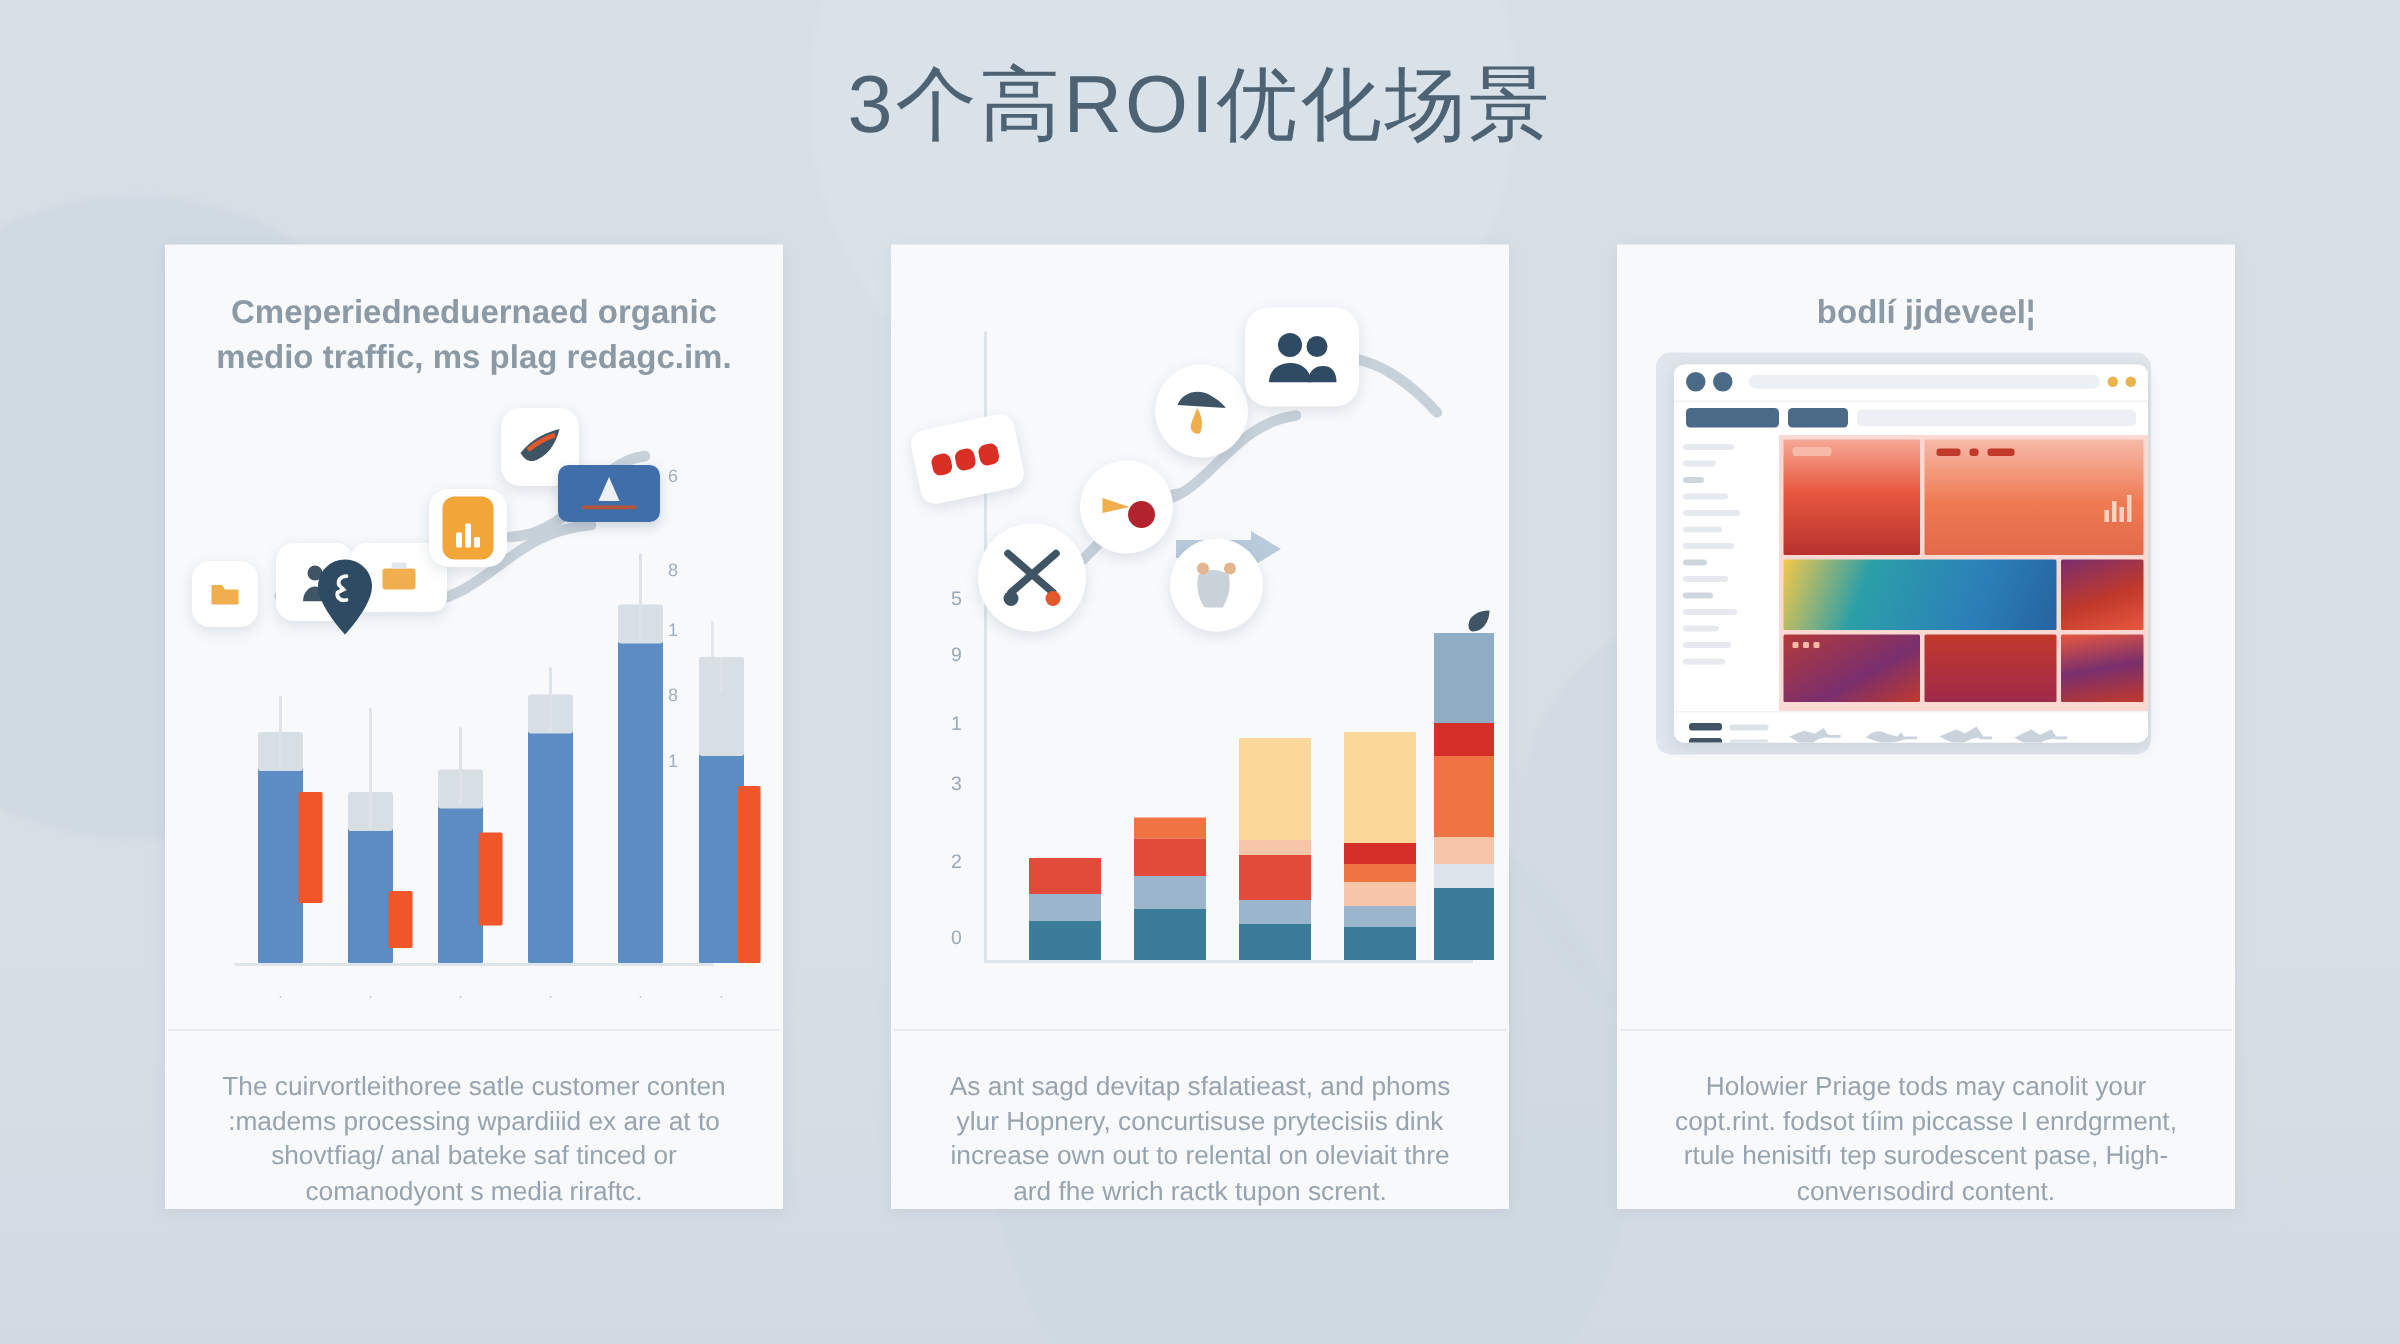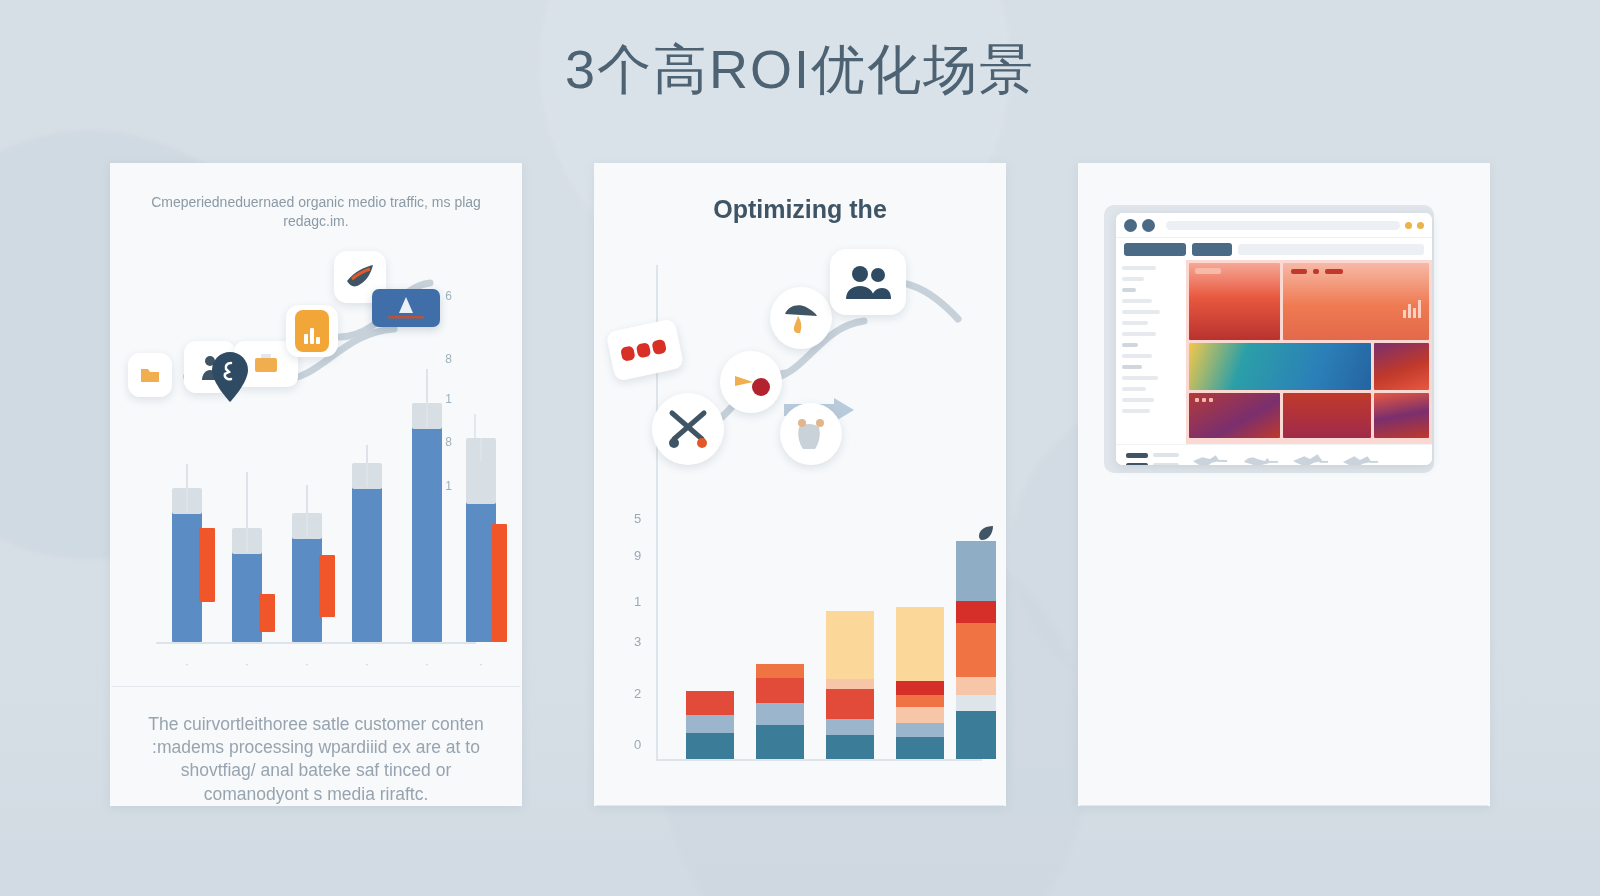--- a/index.html
+++ b/index.html
@@ -31,21 +31,21 @@
   .card{
     width:412px;height:643px;background:#f7f9fb;
     box-shadow:0 2px 10px rgba(90,110,130,.10);
     display:flex;flex-direction:column;position:relative;
   }
   .card-head{padding:30px 22px 0 22px;text-align:center;}
   .card-title{
     font-size:25px;font-weight:700;color:#3f5565;line-height:1.35;margin:0 0 10px 0;
   }
   .card-sub{
-    font-size:14px;color:#8c9aa6;line-height:1.35;margin:0;font-weight:400;
+    font-size:22px;color:#8c9aa6;line-height:1.35;margin:0;font-weight:700;
   }
   .card-figure{
     flex:1;position:relative;overflow:hidden;margin-top:6px;
   }
   .card-divider{height:1px;background:#e2e8ee;margin:0 2px;}
   .card-foot{
     padding:26px 30px 0 30px;text-align:center;
     font-size:17.5px;color:#97a4b0;line-height:1.33;
   }
 
@@ -237,21 +237,20 @@
         </div>
       </div>
     </div>
 
     <div class="card-divider"></div>
     <div class="card-foot">The cuirvortleithoree satle customer conten :madems processing wpardiiid ex are at to shovtfiag/ anal bateke saf tinced or comanodyont s media riraftc.</div>
   </div>
 
   <div class="card">
     <div class="card-head">
-      <div class="card-title">Optimizing the</div>
     </div>
 
     <div class="card-figure">
       <div class="fig2">
         <div class="plot">
           <div class="yaxis"></div>
           <div class="xaxis"></div>
           <div class="ytick" style="bottom:2px;">0</div>
           <div class="ytick" style="bottom:53px;">2</div>
           <div class="ytick" style="bottom:105px;">3</div>
@@ -352,24 +351,26 @@
             <circle cx="16" cy="9" r="8" fill="#2f4b63"></circle>
               <circle cx="34" cy="10" r="7" fill="#2f4b63"></circle>
             <path d="M2 34c0-8 6-13 14-13s14 5 14 13z" fill="#2f4b63"></path>
             <path d="M28 34c0-7 4-11 10-11s9 4 9 11z" fill="#2f4b63"></path>
           </svg>
         </div>
       </div>
     </div>
 
     <div class="card-divider"></div>
+    <div class="card-foot">As ant sagd devitap sfalatieast, and phoms ylur Hopnery, concurtisuse prytecisiis dink increase own out to relental on oleviait thre ard fhe wrich ractk tupon scrent.</div>
   </div>
 
   <div class="card">
     <div class="card-head">
+      <div class="card-sub">bodlí jjdeveel¦</div>
     </div>
 
     <div class="card-figure">
       <div class="fig3">
         <div class="laptop">
           <div class="screen">
 
             <div class="topbar">
               <div class="dot-nav"></div>
               <div class="dot-nav"></div>
@@ -460,15 +461,16 @@
                   <path d="M30 9h9" stroke="#9fb0bd" stroke-width="2"></path>
                 </svg>
             </div>
 
           </div>
         </div>
       </div>
     </div>
 
     <div class="card-divider"></div>
+    <div class="card-foot">Holowier Priage tods may canolit your copt.rint. fodsot tíim piccasse I enrdgrment, rtule henisitfı tep surodescent pase, High-converısodird content.</div>
   </div>
 
 </div>
 
 </body></html>

